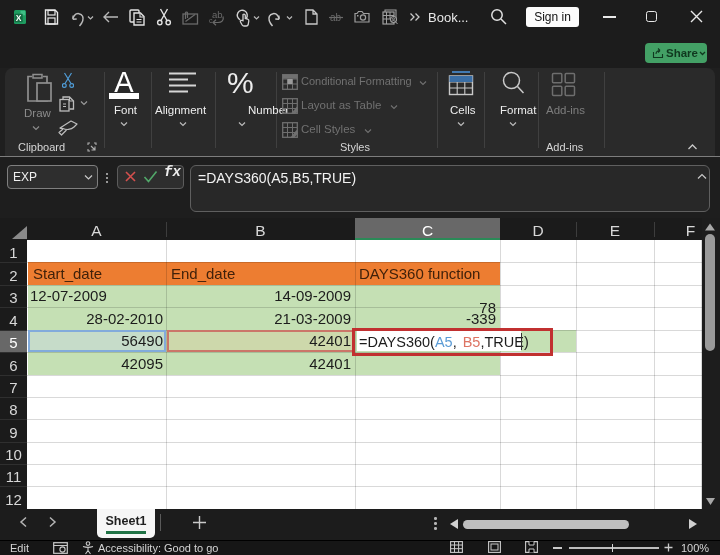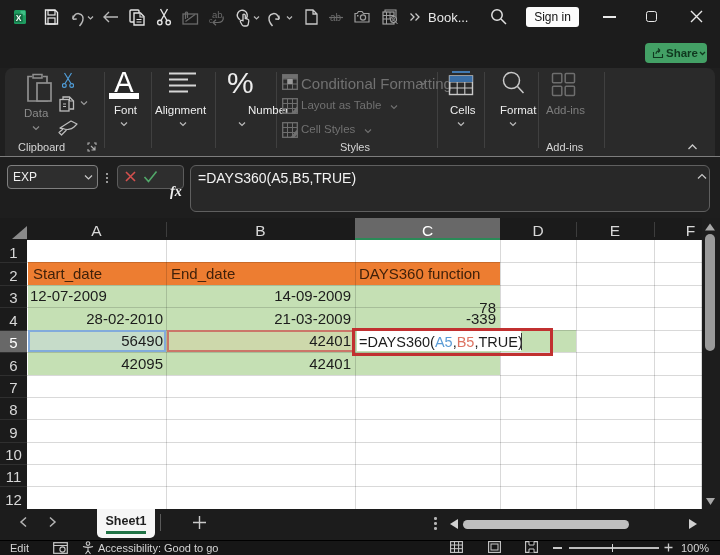--- a/index.html
+++ b/index.html
@@ -192,21 +192,21 @@
 <div class="abs" style="left:538px;top:72px;width:1px;height:76px;background:#404040;"></div>
 <div class="abs" style="left:604px;top:72px;width:1px;height:76px;background:#404040;"></div>
 
 <div class="abs" style="left:26px;top:73px;">
 <svg width="26" height="30" viewBox="0 0 26 30">
 <path d="M17 3.5 H21 V28 H2 V3.5 H6" fill="none" stroke="#8f8f8f" stroke-width="1.7"></path>
 <path d="M7 5 V1.5 H16 V5 Z" fill="none" stroke="#8f8f8f" stroke-width="1.5"></path>
 <rect x="11" y="10" width="14" height="18" fill="#2a2a2a" stroke="#8f8f8f" stroke-width="1.7"></rect>
 </svg>
       </div>
-<div class="abs" style="left:24px;top:107px;color:#8b8b8b;font-size:11.5px;">Data</div>
+<div class="abs" style="left:24px;top:107px;color:#8b8b8b;font-size:11.5px;">Draw</div>
 <div class="abs" style="left:32px;top:125px;">
         <svg width="8" height="6" viewBox="0 0 8 6">
           <path d="M1 1.5 L4 4.5 L7 1.5" stroke="#8b8b8b" stroke-width="1.2" fill="none"></path>
         </svg>
       </div>
 
 <div class="abs" style="left:62px;top:72px;">
 <svg width="12" height="17" viewBox="0 0 12 17">
 <path d="M2.5 1 L9 11.5 M9.5 1 L3 11.5" stroke="#4f9bd5" stroke-width="1.2" fill="none"></path>
 <circle cx="2.3" cy="13.5" r="1.9" fill="none" stroke="#4f9bd5" stroke-width="1.2"></circle>
@@ -271,21 +271,21 @@
       </div>
 
 <div class="abs" style="left:282px;top:74px;">
 <svg width="16" height="16" viewBox="0 0 16 16">
 <rect x="0.7" y="0.7" width="14.6" height="14.6" fill="none" stroke="#6f6f6f" stroke-width="1.3"></rect>
 <path d="M0.7 5 H15.3 M5.5 5 V15.3 M10.5 5 V15.3 M0.7 10 H15.3" stroke="#6f6f6f" stroke-width="1"></path>
 <rect x="0.7" y="0.7" width="14.6" height="4" fill="#6f6f6f"></rect>
 <rect x="5.5" y="5" width="5" height="5" fill="#9a9a9a"></rect>
 </svg>
       </div>
-<div class="abs" style="left:301px;top:75px;color:#717171;font-size:15px;">Conditional Formatting</div>
+<div class="abs" style="left:301px;top:75px;color:#717171;font-size:11px;">Conditional Formatting</div>
 <div class="abs" style="left:419px;top:80px;">
         <svg width="8" height="6" viewBox="0 0 8 6">
           <path d="M1 1.5 L4 4.5 L7 1.5" stroke="#717171" stroke-width="1.1" fill="none"></path>
         </svg>
       </div>
 <div class="abs" style="left:282px;top:98px;">
 <svg width="16" height="16" viewBox="0 0 16 16">
 <rect x="0.7" y="0.7" width="14.6" height="14.6" fill="none" stroke="#6f6f6f" stroke-width="1.3"></rect>
 <path d="M0.7 5.5 H15.3 M5.5 0.7 V15.3 M10.5 0.7 V15.3 M0.7 10.5 H15.3" stroke="#6f6f6f" stroke-width="1"></path>
 <path d="M9 15.5 L15 8.5 L16.5 13 L12 16.5 Z" fill="#6f6f6f"></path>
@@ -377,21 +377,21 @@
 <div class="abs" style="left:124px;top:170px;">
         <svg width="13" height="13" viewBox="0 0 13 13">
           <path d="M2 2 L11 11 M11 2 L2 11" stroke="#d4504e" stroke-width="1.6"></path>
         </svg>
       </div>
 <div class="abs" style="left:143px;top:170px;">
         <svg width="15" height="13" viewBox="0 0 15 13">
           <path d="M1.5 7 L5.5 11.5 L13.5 1.5" stroke="#52a86a" stroke-width="1.6" fill="none"></path>
         </svg>
       </div>
-<div class="abs" style="left:164px;top:184px;color:#eee;font-size:14px;font-style:italic;font-family:Liberation Serif, serif;font-weight:bold;margin-left:6px;">fx</div>
+<div class="abs" style="left:164px;top:164px;color:#eee;font-size:14px;font-style:italic;font-family:Liberation Mono, monospace;font-weight:bold;">fx</div>
 
 <div class="abs" style="left:190px;top:165px;width:520px;height:47px;background:#282828;border:1px solid #5f5f5f;border-radius:6px;"></div>
 <div class="abs" style="left:198px;top:170px;color:#f2f2f2;font-size:14px;">=DAYS360(A5,B5,TRUE)</div>
 <div class="abs" style="left:697px;top:173px;">
         <svg width="10" height="7" viewBox="0 0 10 7">
           <path d="M1 5.5 L5 1.5 L9 5.5" stroke="#c9c9c9" stroke-width="1.2" fill="none"></path>
         </svg>
       </div>
 </div>
 
@@ -470,21 +470,21 @@
 <div class="abs" style="left:27px;top:419px;width:675px;height:1px;background:rgba(0,0,0,0.15);"></div>
 <div class="abs" style="left:27px;top:442px;width:675px;height:1px;background:rgba(0,0,0,0.15);"></div>
 <div class="abs" style="left:27px;top:464px;width:675px;height:1px;background:rgba(0,0,0,0.15);"></div>
 <div class="abs" style="left:27px;top:486px;width:675px;height:1px;background:rgba(0,0,0,0.15);"></div>
 </div>
 
 <div class="abs" style="left:28px;top:330px;width:138px;height:22px;border:2px solid #82abdb;"></div>
 <div class="abs" style="left:166.5px;top:330px;width:188px;height:22px;border:2px solid #cb7669;"></div>
 
 <div class="abs" style="left:357px;top:331px;width:164px;height:20px;background:#ffffff;"></div>
-<div class="abs" style="left:359px;top:334px;font-size:14.5px;color:#1c1c1c;white-space:pre;">=DAYS360(<span style="color:#5b9bd5;">A5</span>,<span style="color:#dd7463;">B5</span>,TRUE)</div>
+<div class="abs" style="left:359px;top:334px;font-size:14.5px;color:#1c1c1c;white-space:pre;">=DAYS360(<span style="color:#5b9bd5;">A5</span>,<span style="color:#dd7463;margin-left:6px;">B5</span>,TRUE)</div>
 <div class="abs" style="left:521px;top:333px;width:1.2px;height:17px;background:#333;"></div>
 
 <div class="abs" style="left:352px;top:328px;width:201px;height:28px;border:3px solid #c13030;"></div>
 
 <div id="cells" style="position:absolute;left:0;top:0;font-size:15px;color:#1c1c1c;">
 <div class="abs" style="left:33px;top:262px;height:23px;line-height:23px;color:#40210a;">Start_date</div>
 <div class="abs" style="left:171px;top:262px;height:23px;line-height:23px;color:#40210a;">End_date</div>
 <div class="abs" style="left:359px;top:262px;height:23px;line-height:23px;color:#40210a;">DAYS360 function</div>
 <div class="abs" style="left:30px;top:285px;width:133px;height:22px;line-height:22px;">12-07-2009</div>
 <div class="abs" style="left:170px;top:285px;width:181px;height:22px;line-height:22px;text-align:right;">14-09-2009</div>

